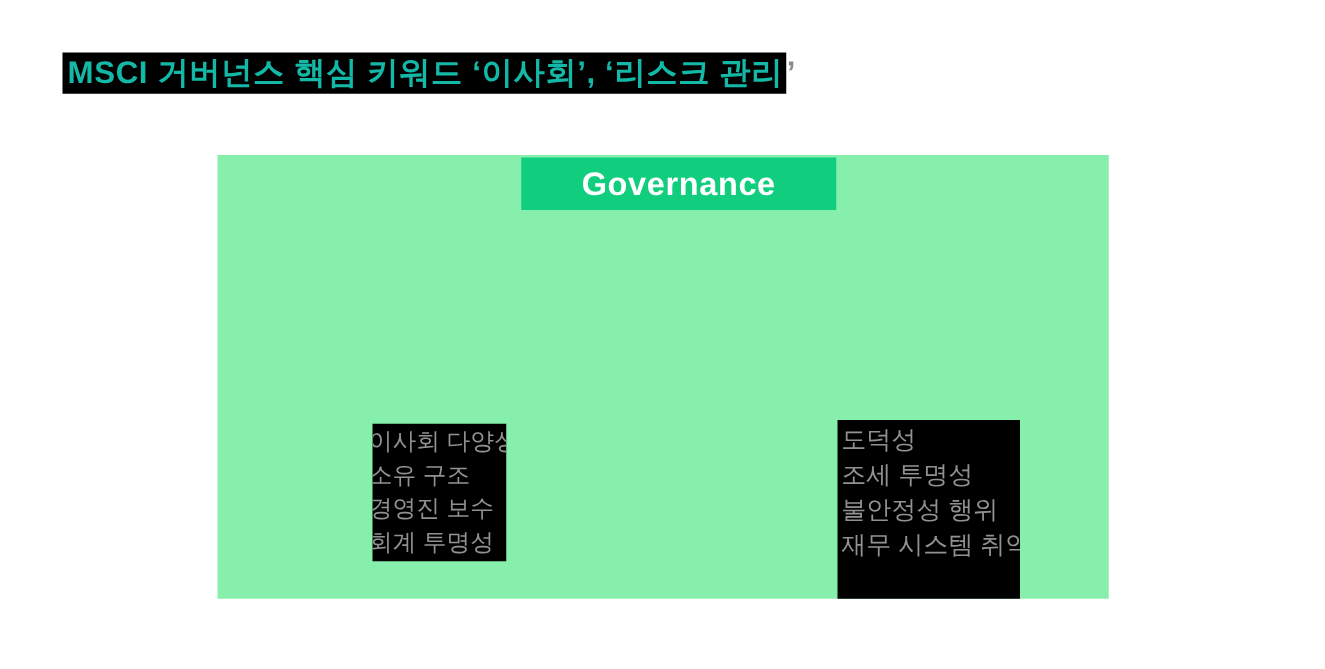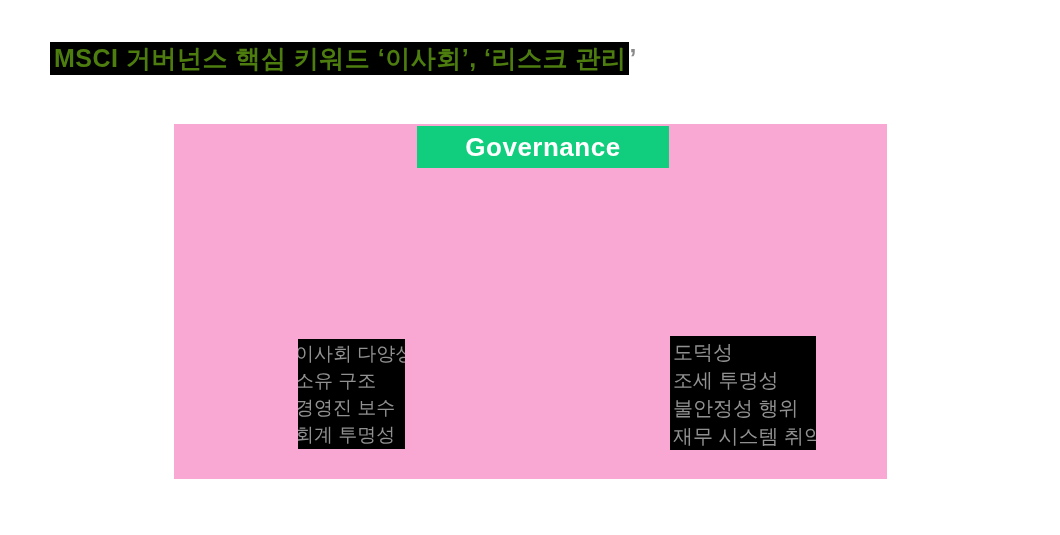--- a/index.html
+++ b/index.html
@@ -19,37 +19,37 @@
     white-space: nowrap;
     font-weight: bold;
     font-size: 25px;
     line-height: 33px;
     letter-spacing: 0.5px;
   }
   .title-hl {
     display: inline-block;
     height: 33px;
     background: #000000;
-    color: #4d7c0f;
+    color: #14b8a6;
     padding: 0 3px 0 4px;
   }
   .title-suffix {
     display: inline-block;
     color: #8a8a8a;
     vertical-align: top;
   }
 
   
   .panel {
     position: absolute;
     left: 174px;
     top: 124px;
     width: 713px;
     height: 355px;
-    background: #f9a8d4;
+    background: #86efac;
   }
 
   
   .gov-badge {
     position: absolute;
     left: 243px;
     top: 2px;
     width: 252px;
     height: 42px;
     background: #10ce7e;
@@ -81,21 +81,21 @@
   }
   .kw-box.left .kw-line {
     line-height: 27px;
     margin-left: -3px;
   }
 
   .kw-box.right {
     left: 496px;
     top: 212px;
     width: 146px;
-    height: 114px;
+    height: 143px;
     font-size: 20px;
     padding: 2px 0 0 3px;
   }
   .kw-box.right .kw-line {
     line-height: 28px;
   }
 </style>
 </head>
 <body>
 

